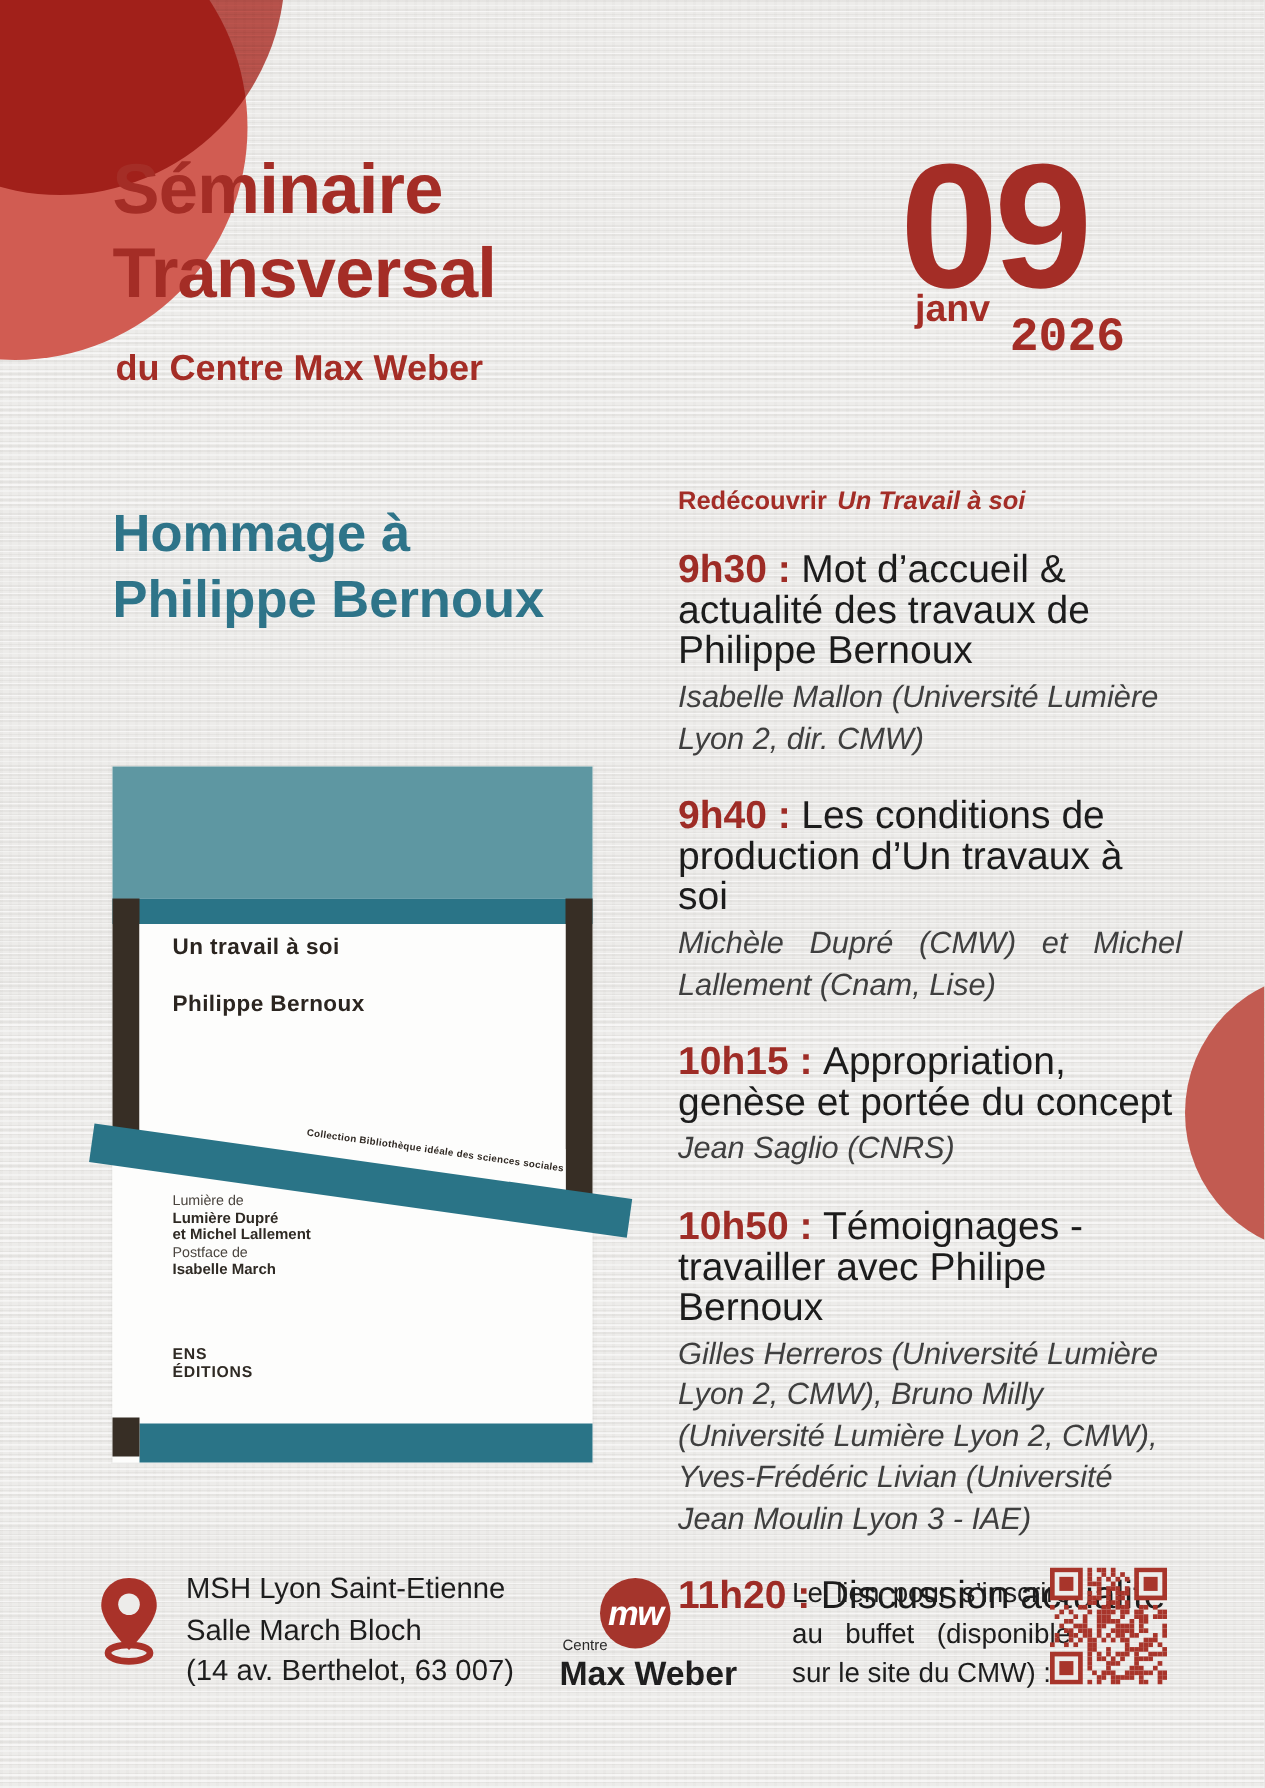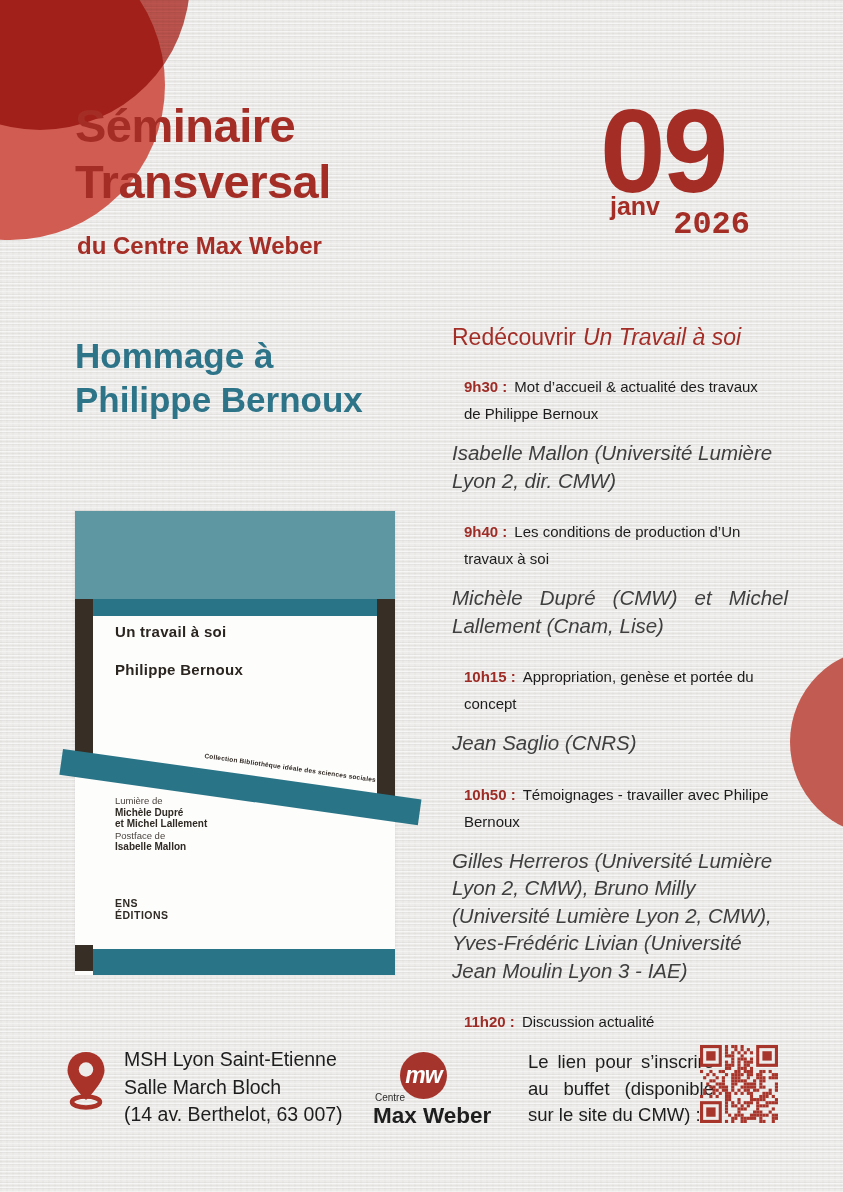--- a/index.html
+++ b/index.html
@@ -28,24 +28,24 @@
   .date .sub{position:relative; height:50px;}
   .date .month{position:absolute; left:10px; top:-22px; font-size:25px; font-weight:600;}
   .date .year{position:absolute; right:0; top:-8px; font-size:32px; font-weight:700;font-family:Liberation Mono, monospace;}
 
   
   .homage{position:absolute; left:75px; top:334px; color:#2e7489; font-weight:800;
           font-size:35px; line-height:44px;}
 
   
   .program{position:absolute; left:452px; top:324px; width:336px;}
-  .p-heading{color:#a32d27; font-size:23px; font-weight:400; margin:0 0 22px 0;}
+  .p-heading{color:#a32d27; font-size:17px; font-weight:700; margin:0 0 22px 0;}
   .p-heading .it{font-style:italic; margin-left:7px;}
   .session{margin-bottom:24px;}
-  .s-title{margin:12px; font-size:15px; line-height:27px; color:#1c1c1c;}
+  .s-title{margin:0; font-size:26px; line-height:27px; color:#1c1c1c;}
   .s-title .time{color:#9e2c26; font-weight:700; margin-right:7px;}
   .s-speakers{margin:4px 0 0 0; font-style:italic; font-size:20.5px; line-height:27.5px; color:#3f3f3f;}
   .s-speakers:empty{display:none;}
   .session.justify .s-speakers{text-align:justify;}
 
   
   .cover{position:absolute; left:75px; top:511px; width:320px; height:464px; background:#fdfdfc;
          box-shadow:0 0 0 1px rgba(0,0,0,.03);}
   .cover > div{position:absolute;}
   .cv-top{left:0; top:0; width:320px; height:88px; background:#5e97a2;}
@@ -147,24 +147,24 @@
     <div class="cv-page1"></div>
     <div class="cv-page2"></div>
     <div class="cv-diag"></div>
     <div class="cv-bottom"></div>
     <div class="cv-brown-bl"></div>
     <div class="cv-title">Un travail à soi</div>
     <div class="cv-author">Philippe Bernoux</div>
     <div class="cv-collection">Collection Bibliothèque idéale des sciences sociales</div>
     <div class="cv-credits">
       <div>Lumière de</div>
-      <b>Michèle Dupré</b><br>
+      <b>Lumière Dupré</b><br>
       <b>et Michel Lallement</b>
       <div>Postface de</div>
-      <b>Isabelle Mallon</b>
+      <b>Isabelle March</b>
     </div>
     <div class="cv-publisher">
       <div>ENS</div>
       <div>ÉDITIONS</div>
     </div>
   </div>
 
   <div class="pin">
     <svg width="46" height="60" viewBox="0 0 46 60">
       <ellipse cx="22" cy="51" rx="14" ry="5.5" fill="none" stroke="#a93229" stroke-width="4.5"></ellipse>

